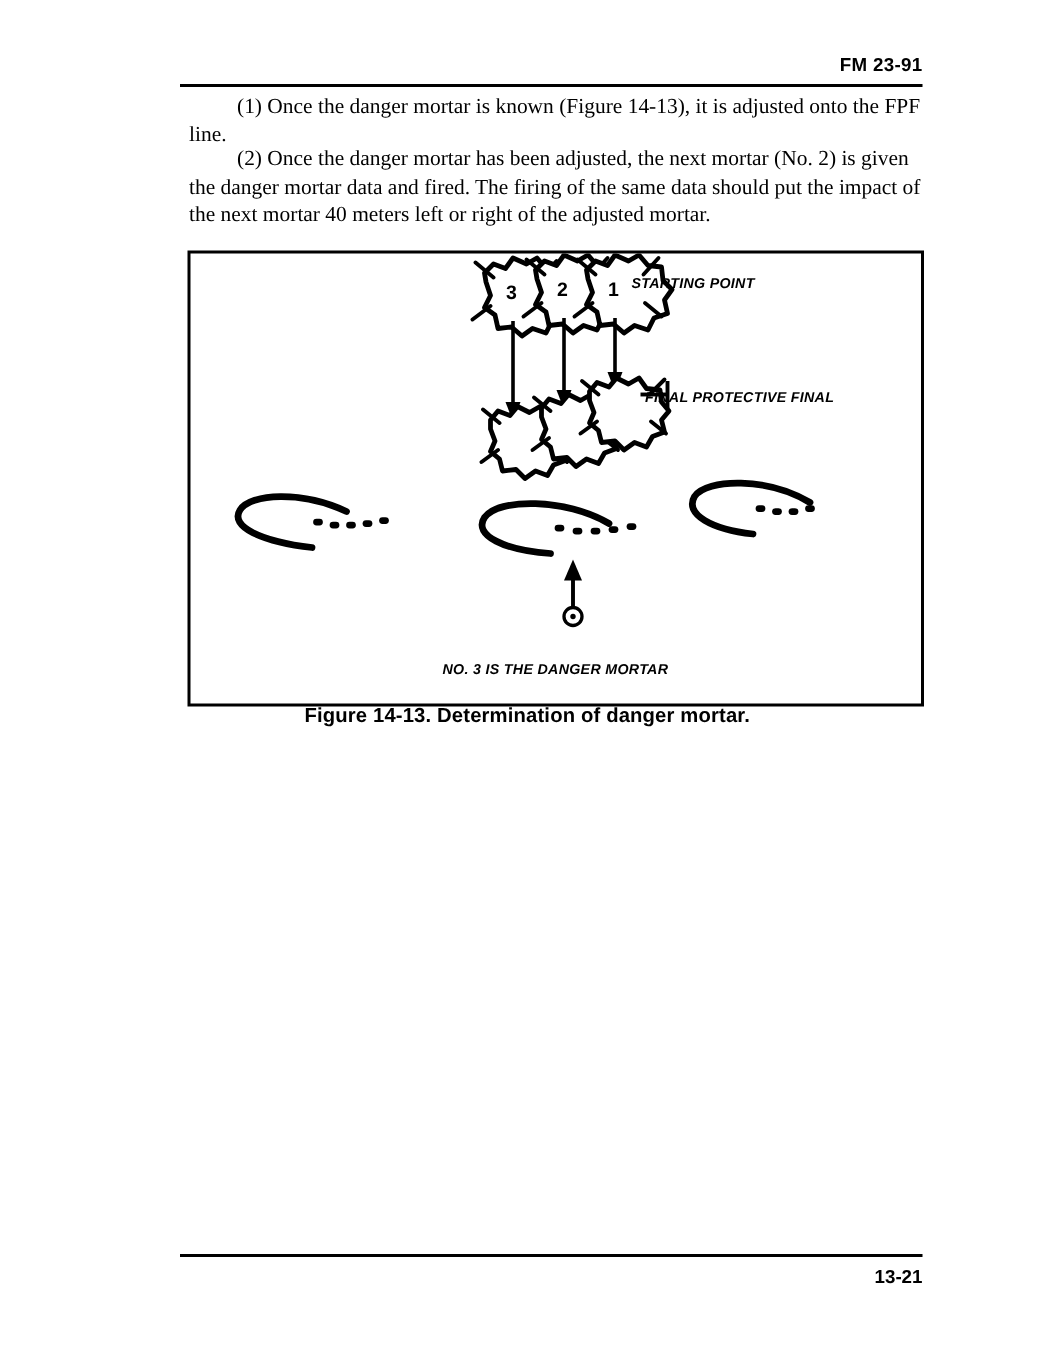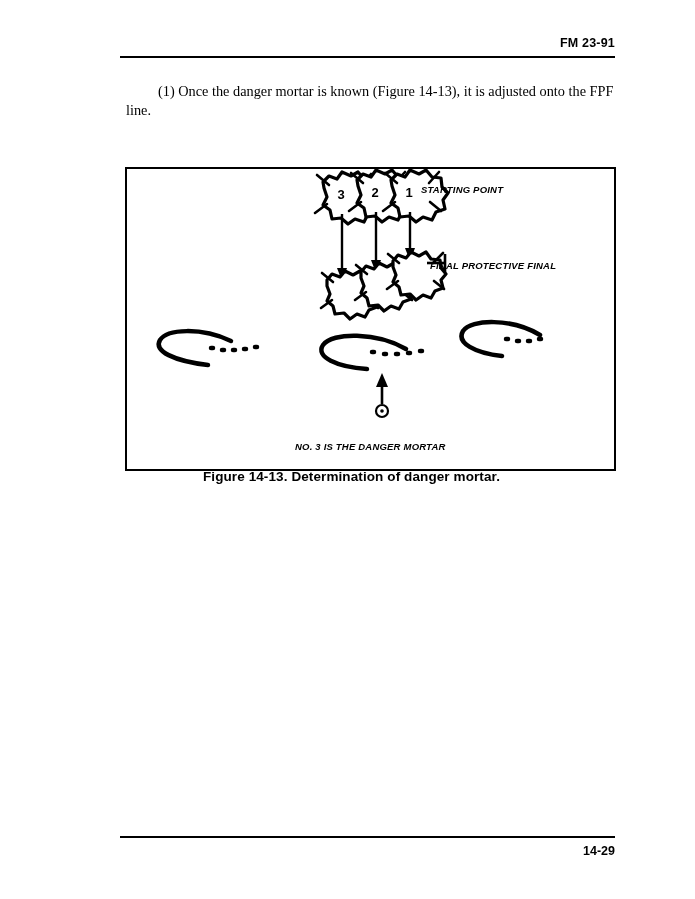--- a/index.html
+++ b/index.html
@@ -52,21 +52,21 @@
   .para {
     position: absolute;
     font-family: "Liberation Serif", serif;
     font-size: 14.3px;
     line-height: 18.5px;
     text-align: left;
     color: #000;
   }
   .para1 {
     left: 126px;
-    top: 82px;
+    top: 62px;
     width: 490px;
     text-indent: 32px;
   }
   .para2 {
     left: 126px;
     top: 97px;
     width: 492px;
     text-indent: 32px;
   }
 
@@ -141,20 +141,21 @@
 <body>
 
 <div class="page">
 
   <div class="header">
     <div class="header-title">FM 23-91</div>
     <div class="header-rule"></div>
   </div>
 
   <div class="para para1">(1) Once the danger mortar is known (Figure 14-13), it is adjusted onto the FPF line.</div>
+  <div class="para para2">(2) Once the danger mortar has been adjusted, the next mortar (No. 2) is given the danger mortar data and fired.  The firing of the same data should put the impact of the next mortar 40 meters left or right of the adjusted mortar.</div>
 
   <div class="figure-box">
     <svg class="fig-canvas" viewBox="0 0 487 300" preserveAspectRatio="none">
 
       <g>
         <path d="M196,13 l6,-6 l8,3 l5,-7 l9,4 l7,-4 l6,7 l9,1 l1,9 l6,6 l-5,7 l2,9 l-9,3 l-4,8 l-9,-3 l-7,5 l-7,-6 l-9,1 l-2,-9 l-7,-5 l4,-8 l-3,-9 z" fill="#ffffff" stroke="#000000" stroke-width="3.2" stroke-linejoin="round"></path>
         <path d="M190,6 l12,10 M244,5 l-10,11 M188,44 l12,-9 M246,44 l-11,-9" stroke="#000000" stroke-width="2.6" stroke-linecap="round"></path>
         <text x="214" y="30" font-family="Liberation Sans, sans-serif" font-size="13" font-weight="bold" text-anchor="middle" fill="#000">3</text>
       </g>
 
@@ -239,16 +240,16 @@
 
     <div class="fig-label lbl-start">STARTING POINT</div>
     <div class="fig-label lbl-fpf">FINAL PROTECTIVE FINAL</div>
     <div class="fig-label lbl-danger">NO. 3 IS THE DANGER MORTAR</div>
   </div>
 
   <div class="fig-caption">Figure 14-13.  Determination of danger mortar.</div>
 
   <div class="footer">
     <div class="footer-rule"></div>
-    <div class="footer-page">14-29</div>
+    <div class="footer-page">13-21</div>
   </div>
 
 </div>
 
 </body></html>

